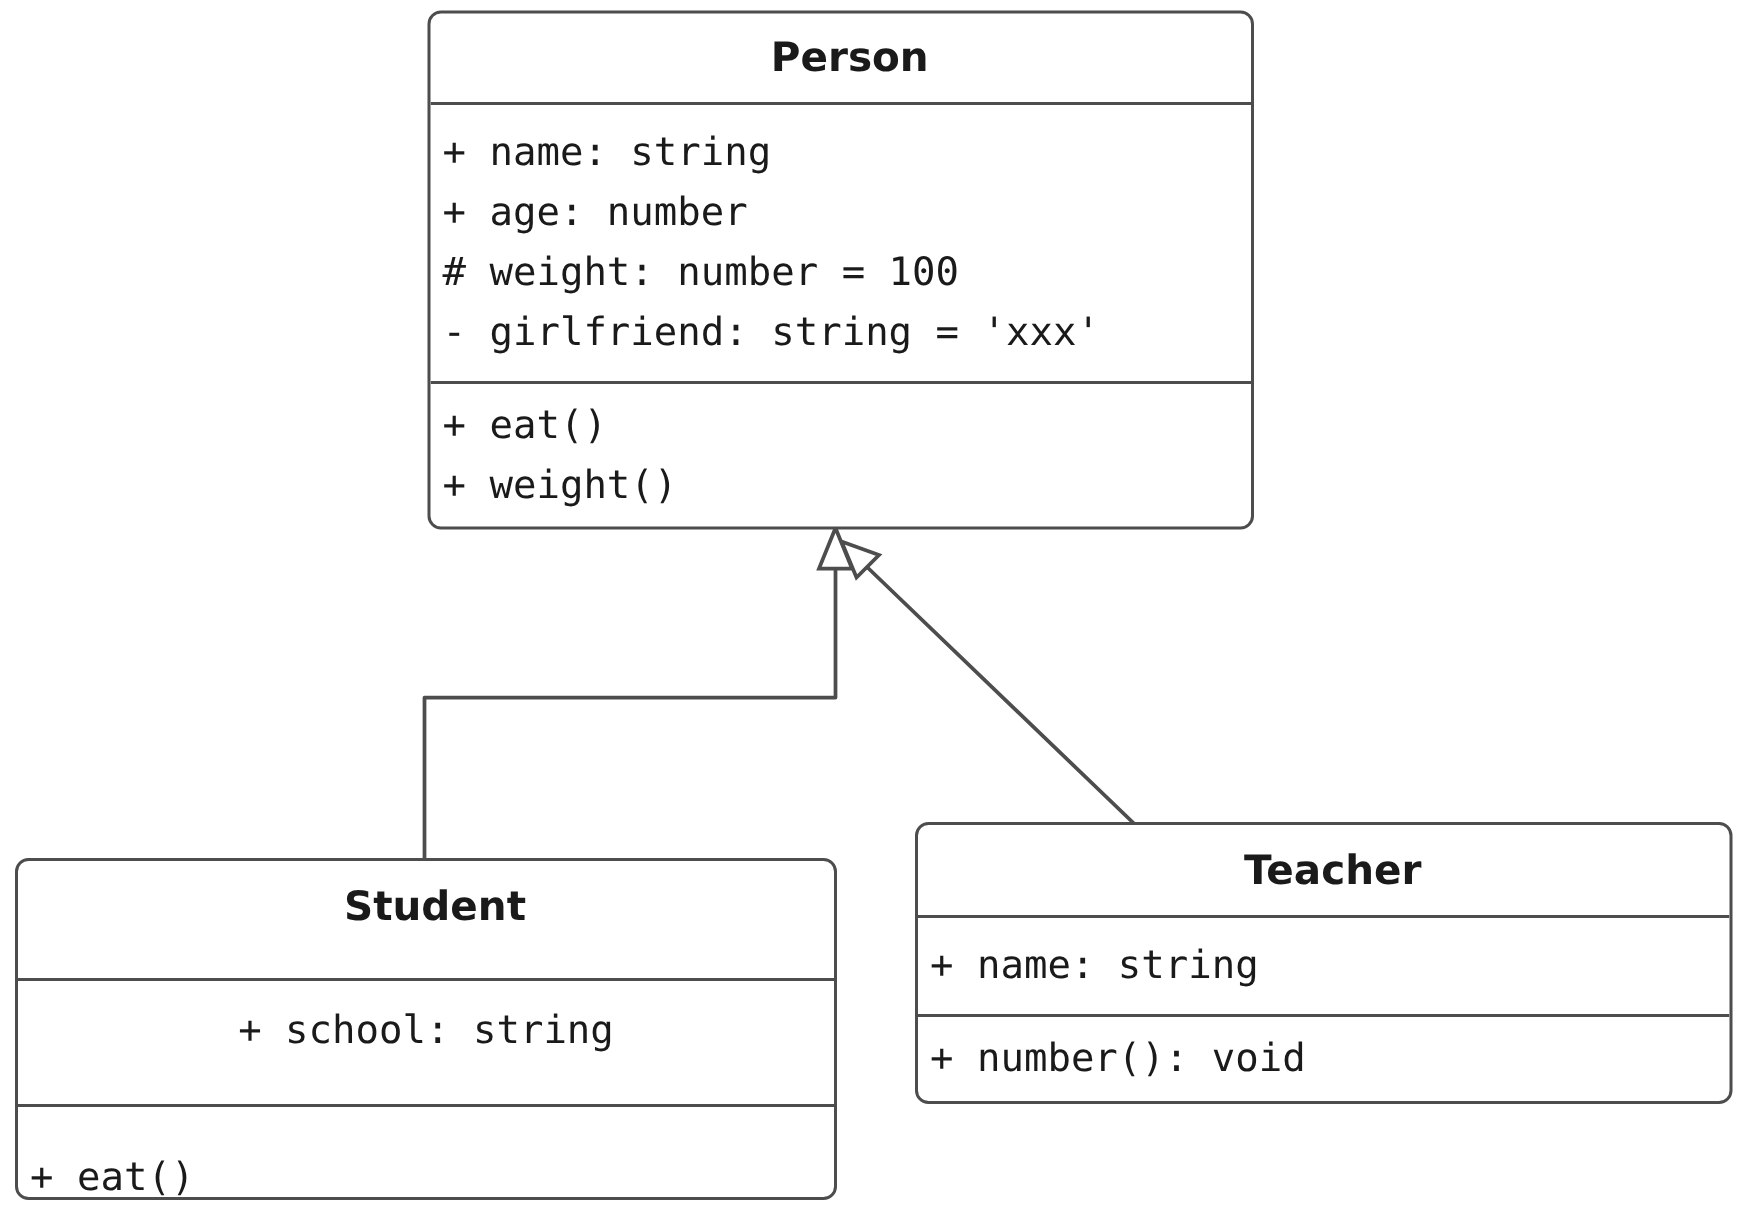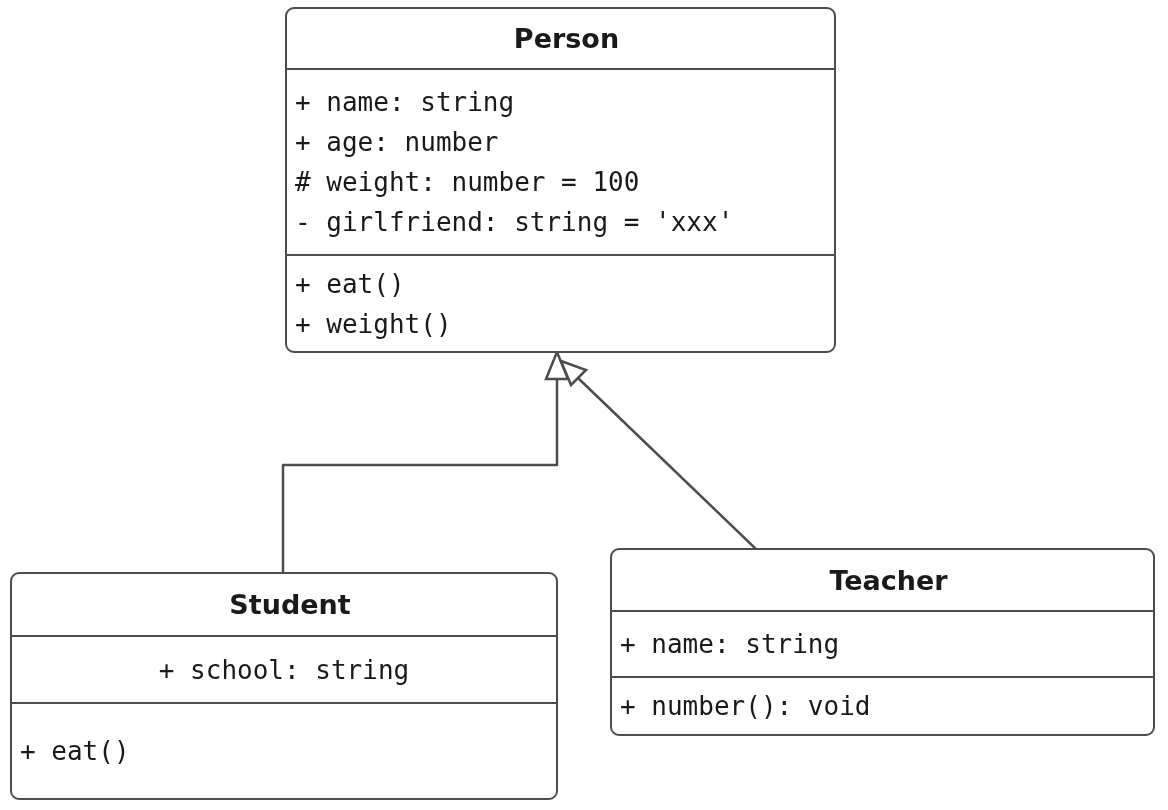--- a/index.html
+++ b/index.html
@@ -52,21 +52,21 @@
     line-height: 40px;
     color: #1a1a1a;
     white-space: pre;
   }
   
   .box-person   { left: 285px; top: 7px;   width: 551px; height: 346px; }
   .box-person .uml-title     { height: 59px; }
   .box-person .sec-attrs     { height: 186px; }
   .box-person .sec-methods   { height: 97px; }
   
-  .box-student  { left: 10px;  top: 572px; width: 548px; height: 228px; }
+  .box-student  { left: 10px;  top: 572px; width: 548px; height: 228px; gap: 17px; }
   .box-student .uml-title    { height: 61px; }
   .box-student .sec-attrs    { height: 67px; text-align: center; }
   .box-student .sec-methods  { height: 96px; }
   
   .box-teacher  { left: 610px; top: 548px; width: 545px; height: 188px; }
   .box-teacher .uml-title    { height: 60px; }
   .box-teacher .sec-attrs    { height: 66px; }
   .box-teacher .sec-methods  { height: 58px; }
 </style>
 </head>

